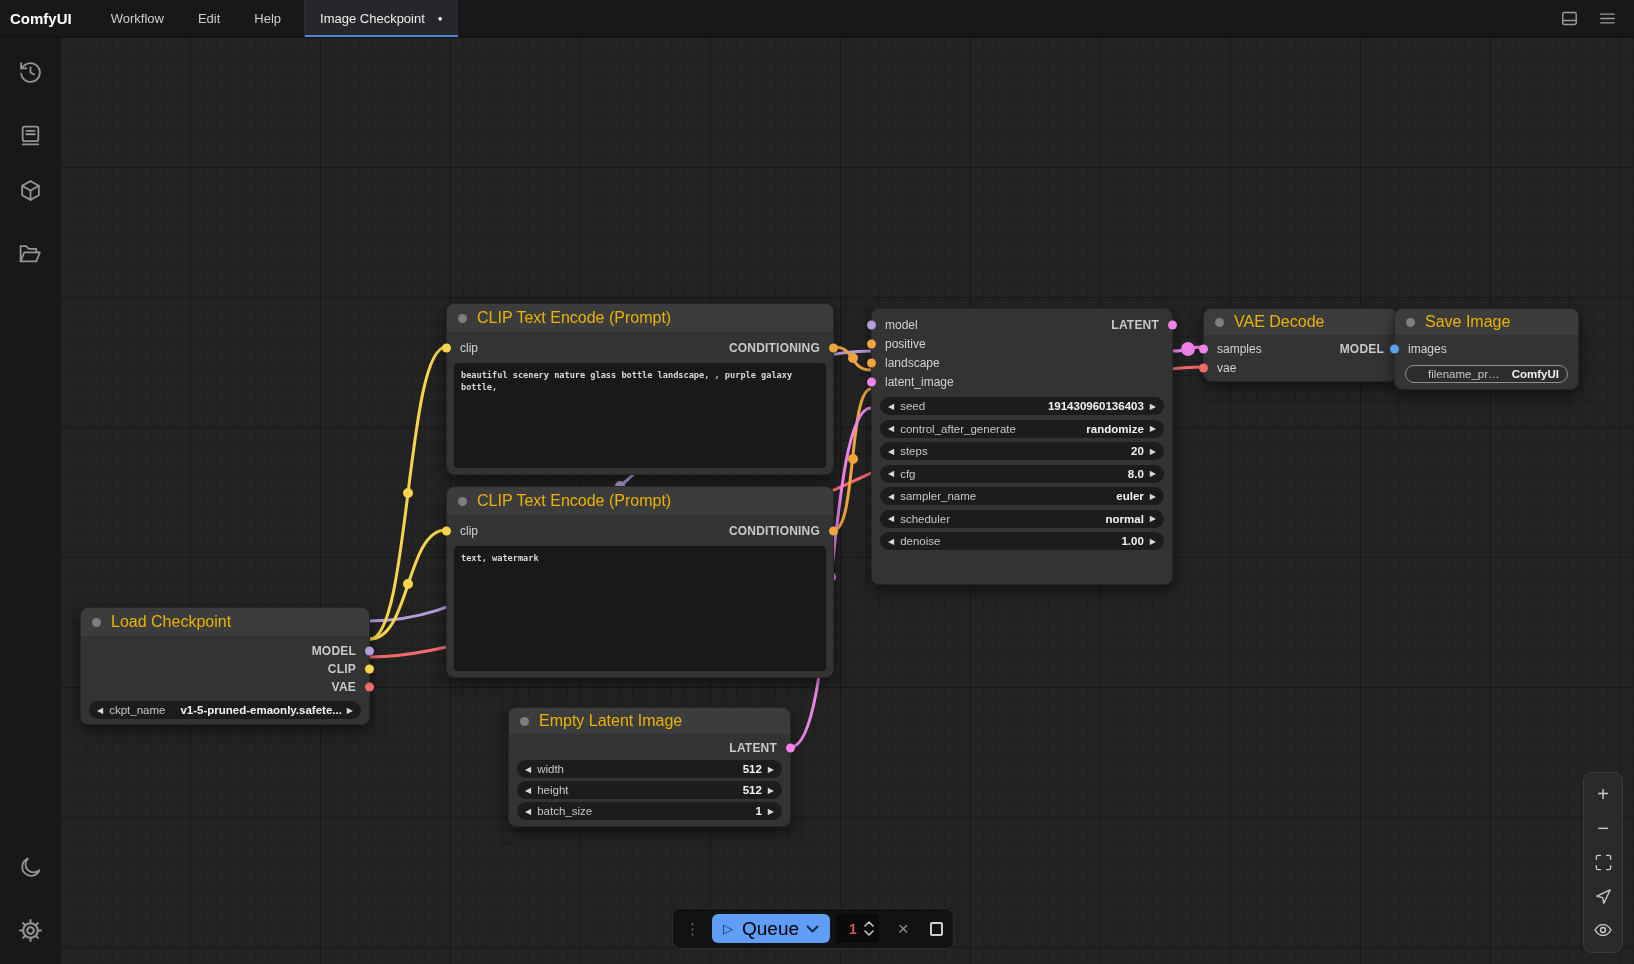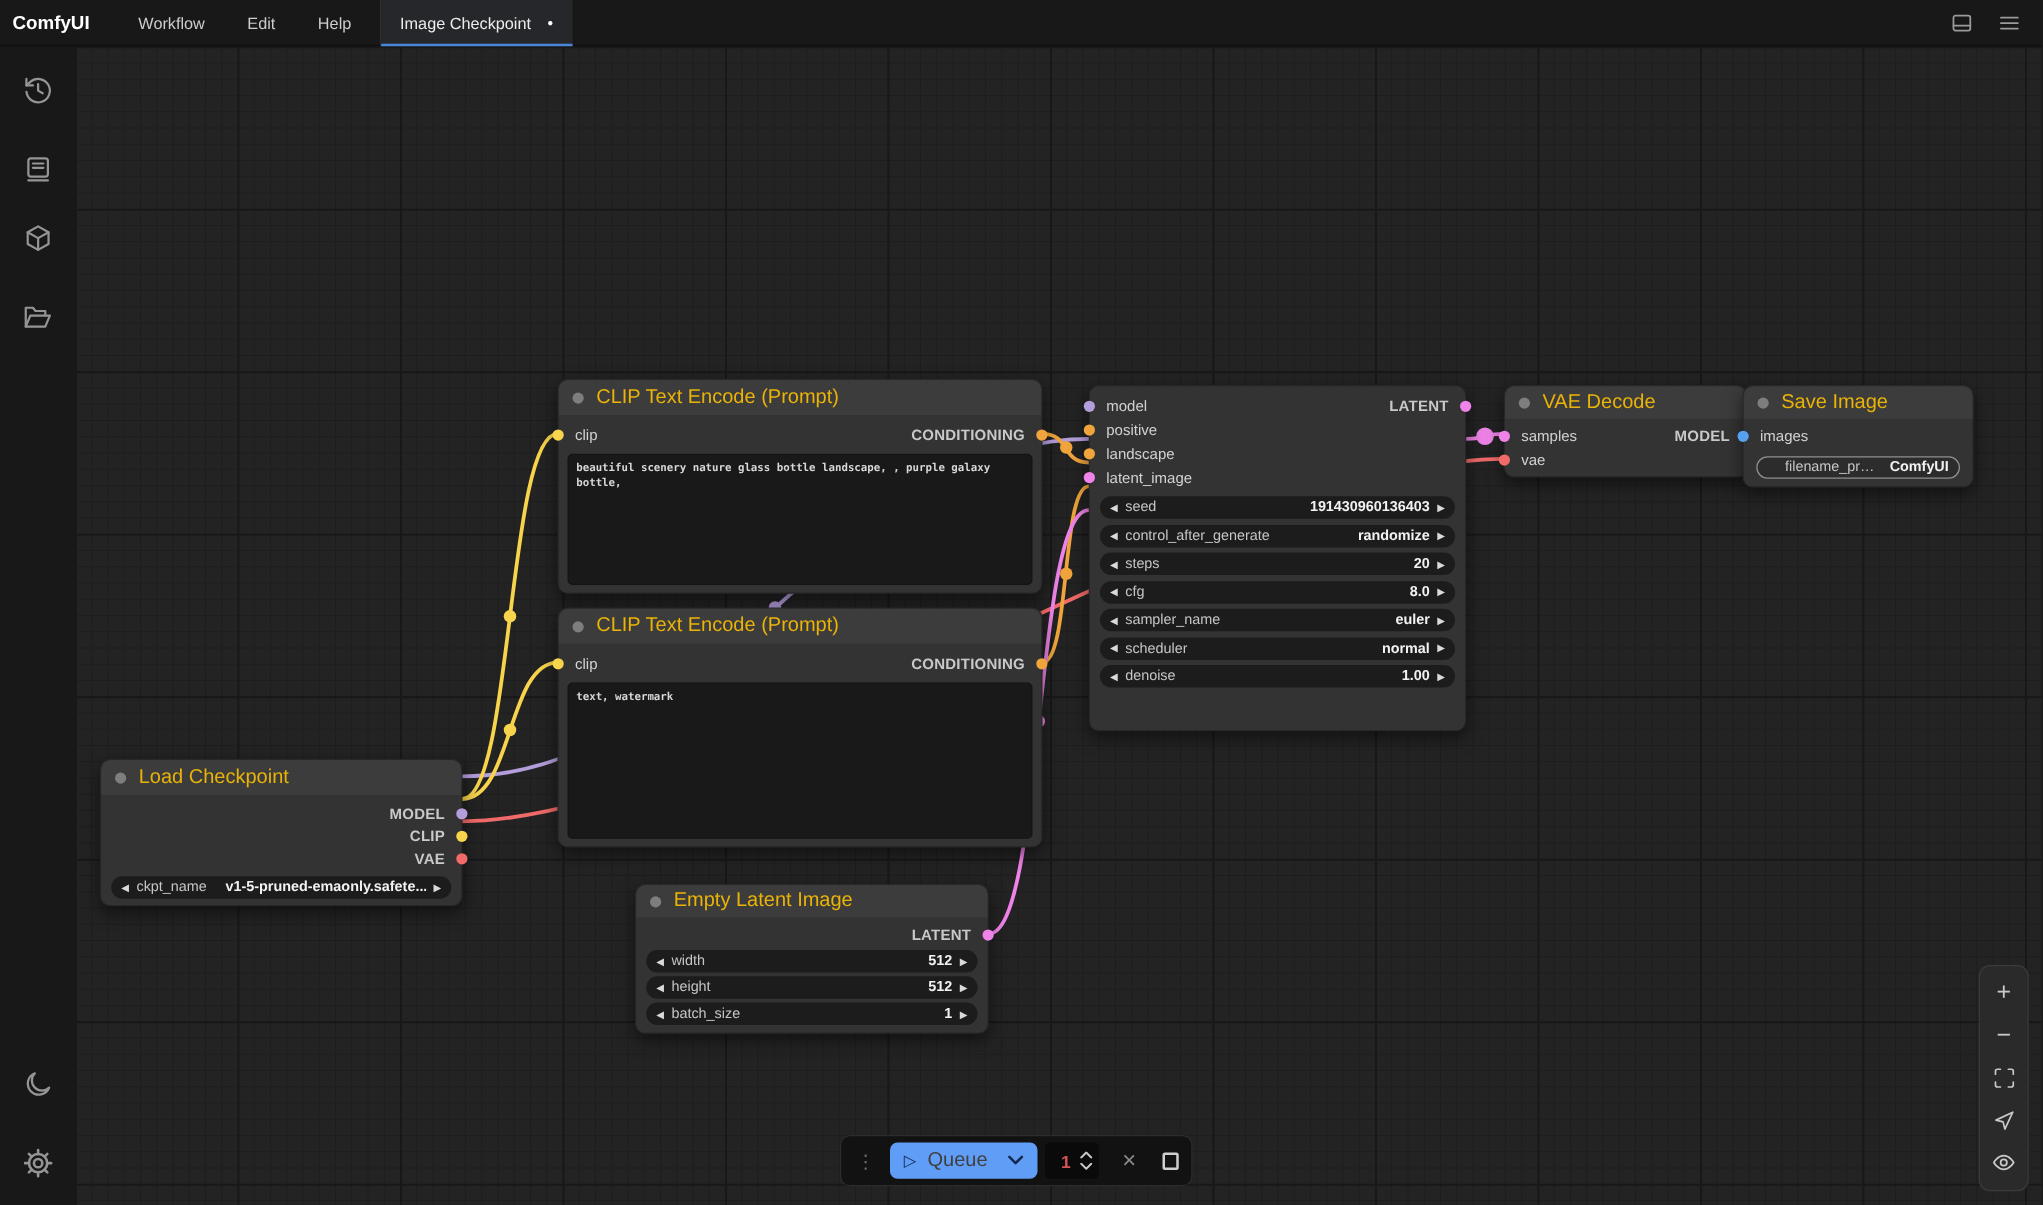--- a/index.html
+++ b/index.html
@@ -64,21 +64,21 @@
     padding:5px 6px;font-family:"DejaVu Sans Mono",monospace;font-size:8.6px;font-weight:700;
     color:#d8d8d8;line-height:1.4;white-space:pre-wrap;overflow:hidden}
 
   
   .queuebar{position:absolute;left:612px;top:871px;width:282px;height:41px;background:#121212;
     border:1px solid #2c2c2c;border-radius:8px;display:flex;align-items:center;padding:0 10px;z-index:15}
   .qhandle{color:#6f6f6f;font-size:15px;margin-left:2px}
   .qbtn{height:29px;width:127px;background:#5f9df6;border-radius:6px;display:flex;align-items:center;
     padding:0 11px;margin-left:12px;color:#12284e}
   .qplay{font-size:13px;color:#12284e}
-  .qlabel{font-size:16px;margin-left:9px;color:#404040}
+  .qlabel{font-size:19px;margin-left:9px;color:#000000}
   .qchev{margin-left:auto}
   .qchev svg{stroke:#12284e;fill:none;stroke-width:2;stroke-linecap:round;stroke-linejoin:round}
   .qcount{width:46px;height:29px;background:#0a0a0a;border-radius:4px;margin-left:6px;
     display:flex;align-items:center;padding:0 5px 0 6px}
   .qnum{flex:1;text-align:center;font-size:14px;font-weight:700;color:#d65454}
   .spin{display:flex;flex-direction:column;gap:3px}
   .spin svg{stroke:#c7c7c7;fill:none;stroke-width:1.6;stroke-linecap:round;stroke-linejoin:round}
   .qx{margin-left:19px;font-size:19px;color:#8c8c8c;line-height:1}
   .qstop{width:14px;height:14px;border:2px solid #cfcfcf;border-radius:2px;margin-left:21px}
 

